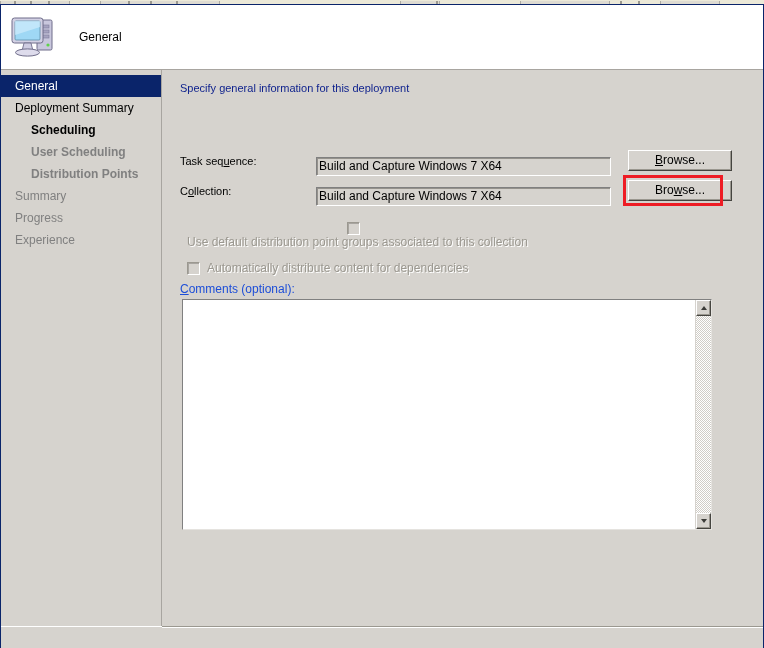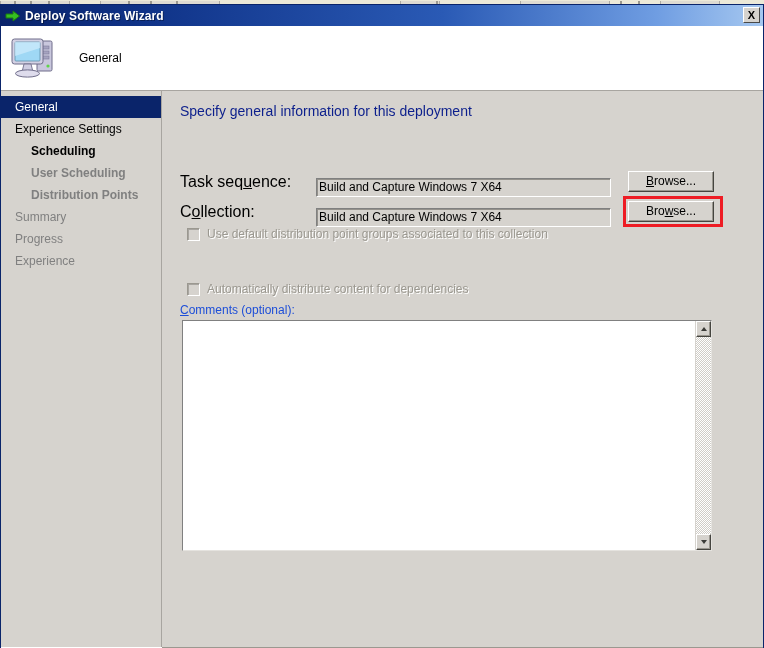--- a/index.html
+++ b/index.html
@@ -138,40 +138,40 @@
 
   .content {
     position: relative;
     flex: 1 1 auto;
     background: #d6d3ce;
   }
 
   .page-title {
     position: absolute;
     left: 18px; top: 12px;
-    font-size: 14px;
+    font-size: 11px;
     color: #0c1f8c;
     white-space: nowrap;
   }
 
   
   .form-row {
     position: absolute;
     left: 18px;
     width: 565px;
     height: 19px;
     display: flex;
     align-items: center;
   }
   .form-row.r1 { top: 81px; }
   .form-row.r2 { top: 111px; }
 
   .field-label {
     width: 136px;
-    font-size: 16px;
+    font-size: 11px;
     color: #000000;
     flex: 0 0 auto;
     white-space: nowrap;
   }
   .textbox {
     width: 295px;
     height: 19px;
     background: #d6d3ce;
     border: 1px solid #808080;
     border-right-color: #ffffff;
@@ -198,21 +198,21 @@
     font-family: "Liberation Sans", sans-serif;
     font-size: 12px;
     color: #000000;
     cursor: pointer;
     padding: 0;
     text-align: center;
   }
 
   .browse-btn {
     position: absolute;
-    width: 86px;
+    width: 104px;
     height: 21px;
     line-height: 19px;
   }
   .browse-btn.b1 { left: 466px; top: 80px; }
   .browse-btn.b2 { left: 466px; top: 110px; }
 
   
   .annot-box {
     position: absolute;
     left: 461px; top: 105px;
@@ -222,21 +222,21 @@
   }
 
   
   .chk-row {
     position: absolute;
     left: 25px;
     display: flex;
     align-items: center;
     white-space: nowrap;
   }
-  .chk-row.c1 { top: 136px; }
+  .chk-row.c1 { top: 152px; flex-direction: column; }
   .chk-row.c2 { top: 191px; }
   .chk-box {
     width: 13px; height: 13px;
     background: #d6d3ce;
     border: 1px solid #9b9890;
     border-right-color: #ffffff;
     border-bottom-color: #ffffff;
     box-shadow: inset 1px 1px 0 #a8a5a0;
     margin-right: 7px;
     flex: 0 0 auto;
@@ -350,29 +350,20 @@
     <div class="tbseg" style="left:400px;width:40px;"></div>
     <div class="tbdot" style="left:436px;"></div>
     <div class="tbseg" style="left:520px;width:90px;"></div>
     <div class="tbdot" style="left:620px;"></div>
     <div class="tbdot" style="left:638px;"></div>
     <div class="tbseg" style="left:660px;width:60px;"></div>
   </div>
 
   <div class="window">
 
-    <div class="titlebar">
-      <span class="title-icon">
-        <svg width="16" height="16" viewBox="0 0 16 16">
-          <path d="M1 6 L8 6 L8 3 L14.5 8 L8 13 L8 10 L1 10 Z" fill="#35c021" stroke="#1d7a10" stroke-width="1" stroke-linejoin="round"></path>
-        </svg>
-      </span>
-      <span class="title-text">Deploy Software Wizard</span>
-      <div class="title-close">X</div>
-    </div>
 
     <div class="header">
       <span class="header-icon">
         <svg width="52" height="48" viewBox="0 0 52 48">
 
           <rect x="28" y="7" width="15" height="30" rx="1.5" fill="#c9c7dd" stroke="#6f6d8a" stroke-width="1"></rect>
           <rect x="31" y="12" width="9" height="3" fill="#a6a3c0" stroke="#7e7c99" stroke-width="0.6"></rect>
           <rect x="31" y="17" width="9" height="3" fill="#a6a3c0" stroke="#7e7c99" stroke-width="0.6"></rect>
           <rect x="31" y="22" width="9" height="3" fill="#a6a3c0" stroke="#7e7c99" stroke-width="0.6"></rect>
           <circle cx="39" cy="32" r="1.6" fill="#5fd34a"></circle>
@@ -385,21 +376,21 @@
           <ellipse cx="18.5" cy="39.5" rx="12" ry="3.6" fill="#dedcec" stroke="#6f6d8a" stroke-width="1"></ellipse>
         </svg>
       </span>
       <span class="header-label">General</span>
     </div>
 
     <div class="body">
 
       <div class="sidebar">
         <div class="nav-item active">General</div>
-        <div class="nav-item done">Experience Settings</div>
+        <div class="nav-item done">Deployment Summary</div>
         <div class="nav-item done indent">Scheduling</div>
         <div class="nav-item indent">User Scheduling</div>
         <div class="nav-item indent">Distribution Points</div>
         <div class="nav-item">Summary</div>
         <div class="nav-item">Progress</div>
         <div class="nav-item">Experience</div>
       </div>
 
       <div class="content">
 

